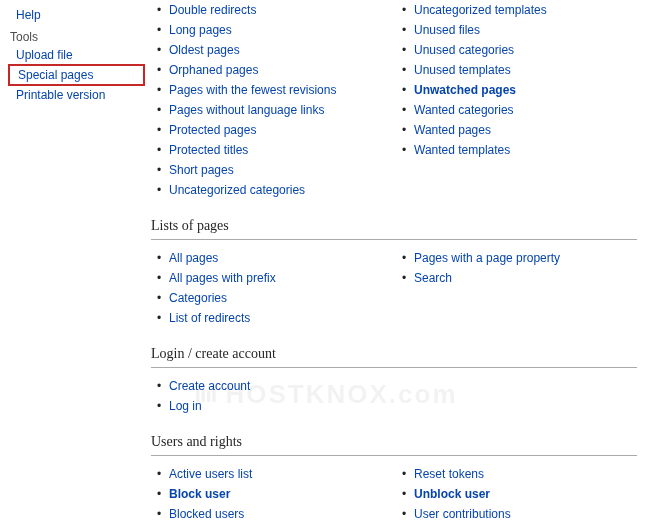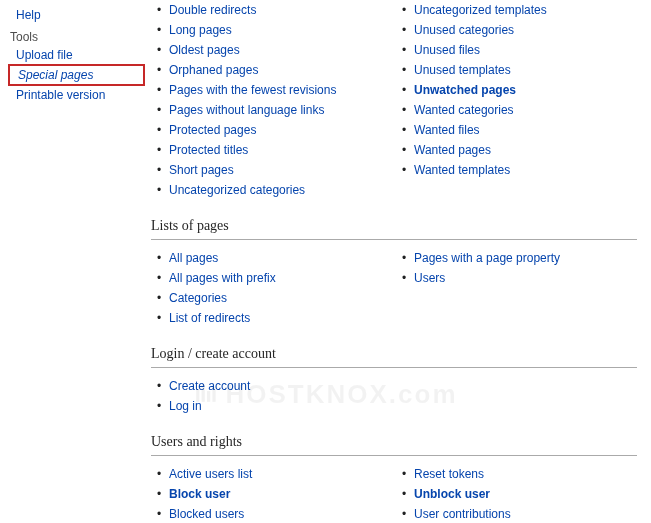--- a/index.html
+++ b/index.html
@@ -26,21 +26,20 @@
   cursor: pointer;
 }
 .sidebar-heading {
   color: #4d4d4d;
   font-size: 12px;
   padding: 6px 0 2px 2px;
 }
 .highlight-box-sidebar {
   border: 2px solid #c62828;
   padding: 0;
-  font-style: italic;
 }
 .content {
   flex: 1;
   padding: 0 14px 10px 6px;
 }
 .section-heading {
   font-family: Georgia, 'Times New Roman', serif;
   font-size: 14px;
   font-weight: normal;
   border-bottom: 1px solid #aaa;
@@ -121,46 +120,45 @@
             <li><a class="wiki-link">Pages without language links</a></li>
             <li><a class="wiki-link">Protected pages</a></li>
             <li><a class="wiki-link">Protected titles</a></li>
             <li><a class="wiki-link">Short pages</a></li>
             <li><a class="wiki-link">Uncategorized categories</a></li>
           </ul>
         </div>
       <div class="col">
           <ul>
             <li><a class="wiki-link">Uncategorized templates</a></li>
+            <li><a class="wiki-link">Unused files</a></li>
             <li><a class="wiki-link">Unused categories</a></li>
-            <li><a class="wiki-link">Unused files</a></li>
             <li><a class="wiki-link">Unused templates</a></li>
             <li><a class="wiki-link bold">Unwatched pages</a></li>
             <li><a class="wiki-link">Wanted categories</a></li>
-            <li><a class="wiki-link">Wanted files</a></li>
             <li><a class="wiki-link">Wanted pages</a></li>
             <li><a class="wiki-link">Wanted templates</a></li>
           </ul>
         </div>
     </div>
 
     <h2 class="section-heading">Lists of pages</h2>
     <div class="cols">
       <div class="col">
           <ul>
             <li><a class="wiki-link">All pages</a></li>
             <li><a class="wiki-link">All pages with prefix</a></li>
             <li><a class="wiki-link">Categories</a></li>
             <li><a class="wiki-link">List of redirects</a></li>
           </ul>
         </div>
       <div class="col">
           <ul>
             <li><a class="wiki-link">Pages with a page property</a></li>
-            <li><a class="wiki-link">Users</a></li>
+            <li><a class="wiki-link">Search</a></li>
           </ul>
         </div>
     </div>
 
     <h2 class="section-heading">Login / create account</h2>
     <div class="cols">
       <div class="col">
           <ul>
             <li><a class="wiki-link">Create account</a></li>
             <li><a class="wiki-link">Log in</a></li>

